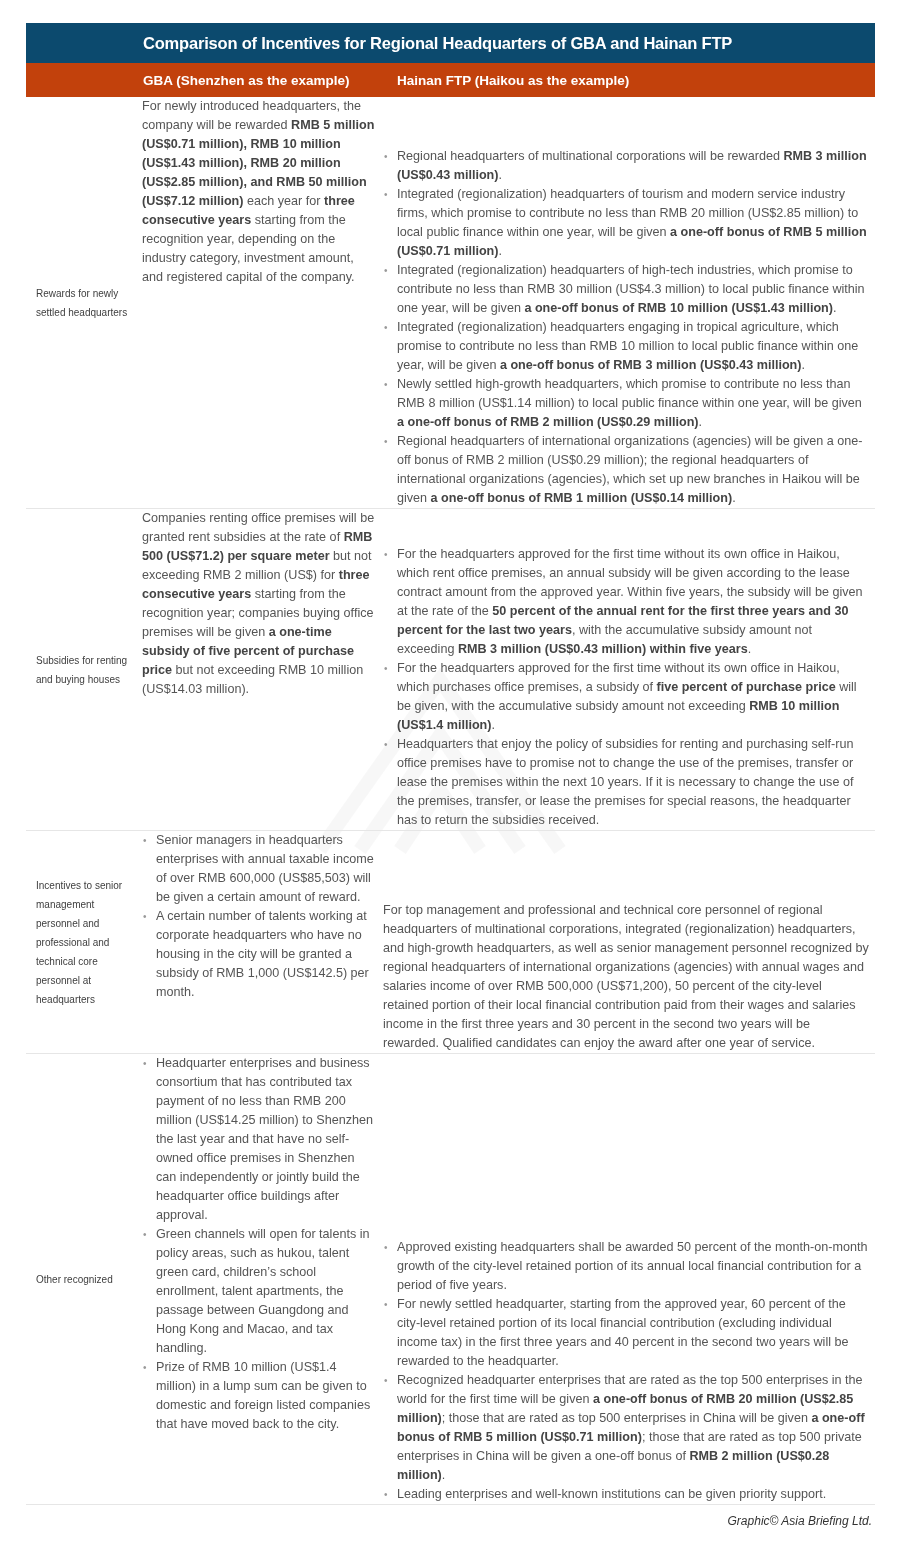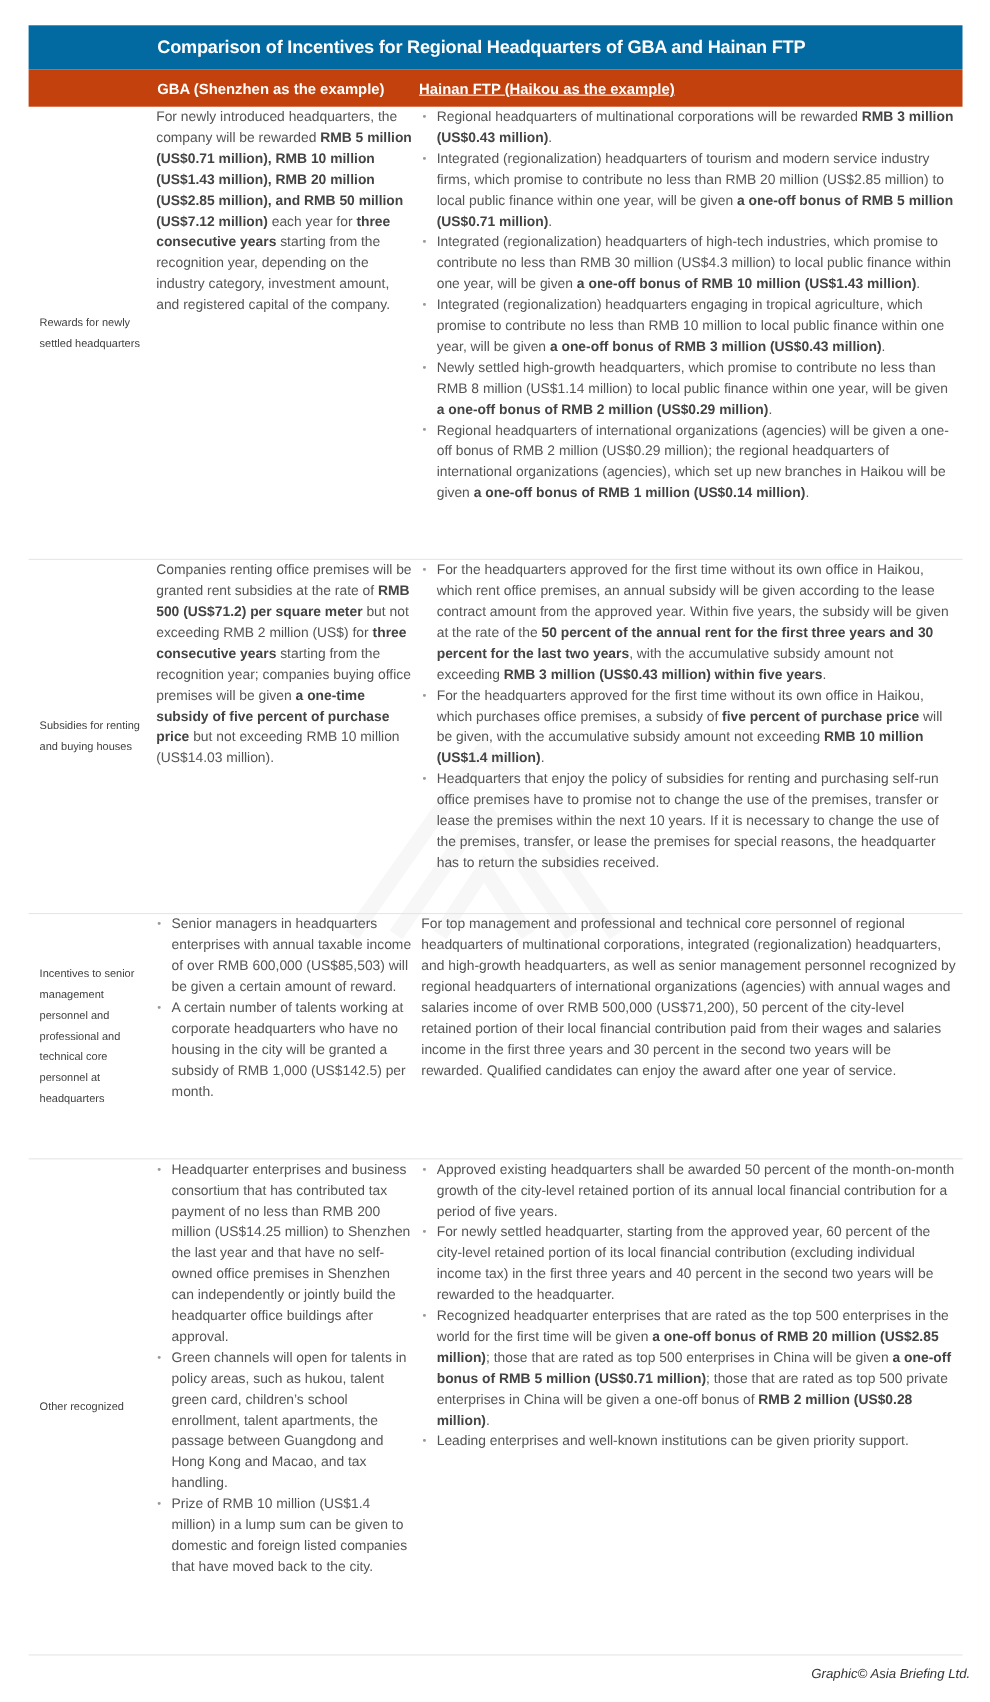--- a/index.html
+++ b/index.html
@@ -1,32 +1,32 @@
 <!DOCTYPE html>
 <html><head>
 <meta charset="utf-8">
 <style>
   html, body { margin: 0; padding: 0; background: #ffffff; }
   body { width: 900px; height: 1547px; position: relative; font-family: "Liberation Sans", sans-serif; color: #555; }
   .wrap { position: absolute; left: 26px; top: 23px; width: 849px; }
-  .title-bar { background: #0369a1; height: 40px; display: flex; align-items: center; }
+  .title-bar { background: #0c4a6e; height: 40px; display: flex; align-items: center; }
   .title-bar .t { margin-left: 117px; color: #fff; font-size: 16.5px; font-weight: bold; letter-spacing: -0.2px; }
   .sub-bar { background: #c2410c; height: 34px; display: flex; align-items: center; color: #fff; font-size: 13.5px; font-weight: bold; }
   .sub-bar .c1 { margin-left: 117px; width: 238px; }
-  .sub-bar .c2 { margin-left: 0; text-decoration: underline; }
+  .sub-bar .c2 { margin-left: 16px; }
   .row { display: flex; border-bottom: 1px solid #e6e6e6; }
   .cat { width: 110px; padding-left: 10px; box-sizing: border-box; display: flex; align-items: center; font-size: 10px; line-height: 19px; color: #404040; }
   .gba { width: 241px; padding-left: 6px; box-sizing: border-box; display: flex; align-items: flex-start; font-size: 12.6px; line-height: 19px; color: #555; }
-  .hn { flex: 1; padding-left: 6px; padding-right: 6px; box-sizing: border-box; display: flex; align-items: flex-start; font-size: 12.6px; line-height: 19px; color: #555; }
+  .hn { flex: 1; padding-left: 6px; padding-right: 6px; box-sizing: border-box; display: flex; align-items: flex-end; font-size: 12.6px; line-height: 19px; color: #555; }
   ul { margin: 0; padding-left: 14px; list-style: none; }
   li { position: relative; }
   li::before { content: "•"; position: absolute; left: -13px; top: 0; color: #999; font-size: 10px; }
   b { color: #444; font-weight: bold; }
   .p { margin: 0; }
-  .footer { position: absolute; right: 18px; top: 1514px; font-size: 12px; font-style: italic; color: #333; }
+  .footer { position: absolute; right: 28px; top: 1514px; font-size: 12px; font-style: italic; color: #333; }
   .watermark { position: absolute; left: 300px; top: 660px; width: 280px; height: 200px; opacity: 0.06; pointer-events: none; }
 </style>
 </head>
 <body>
 
 <svg class="watermark" viewBox="0 0 280 200">
   <g fill="none" stroke="#888" stroke-width="14">
     <path d="M20 190 L140 20 L260 190"></path>
     <path d="M60 190 L140 75 L220 190"></path>
     <path d="M100 190 L140 130 L180 190"></path>

